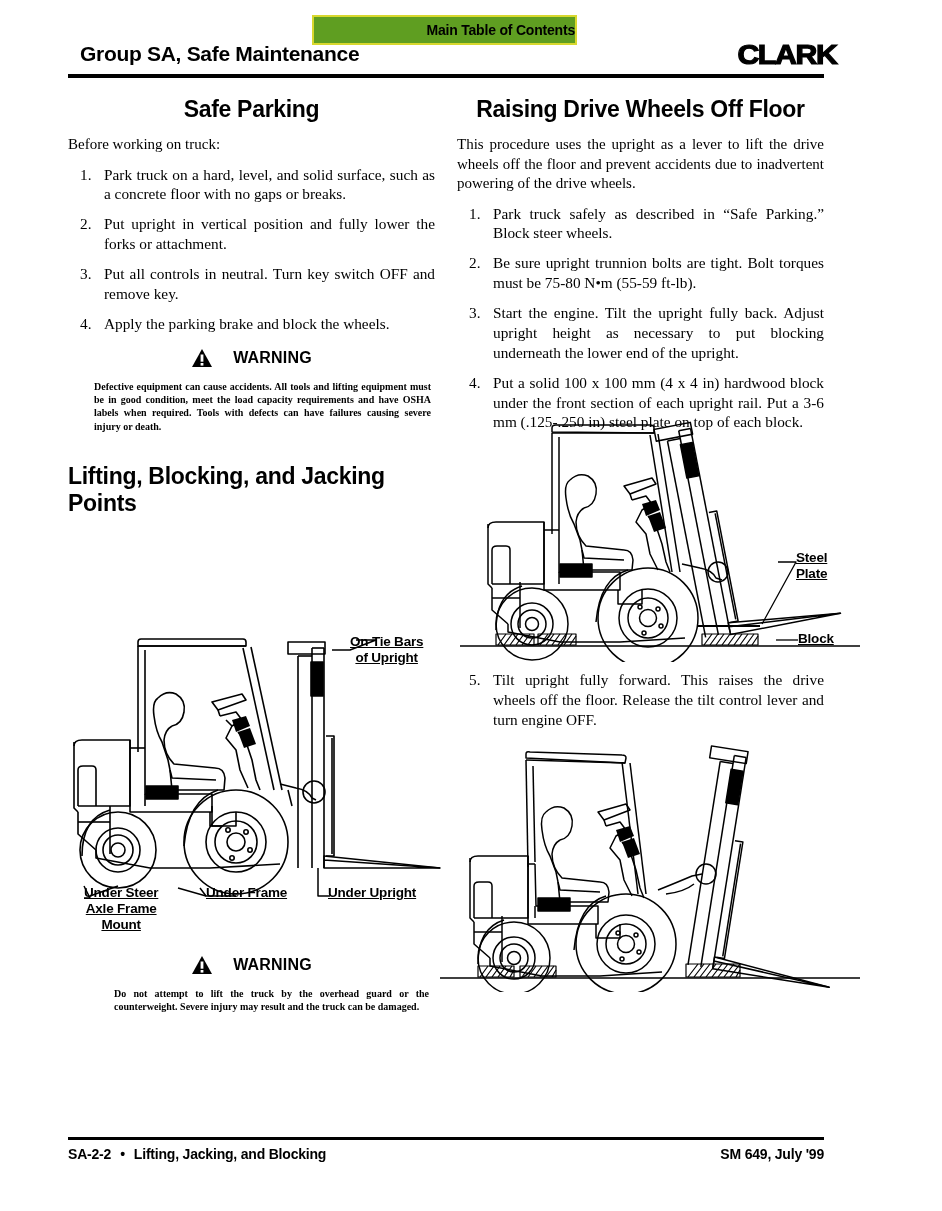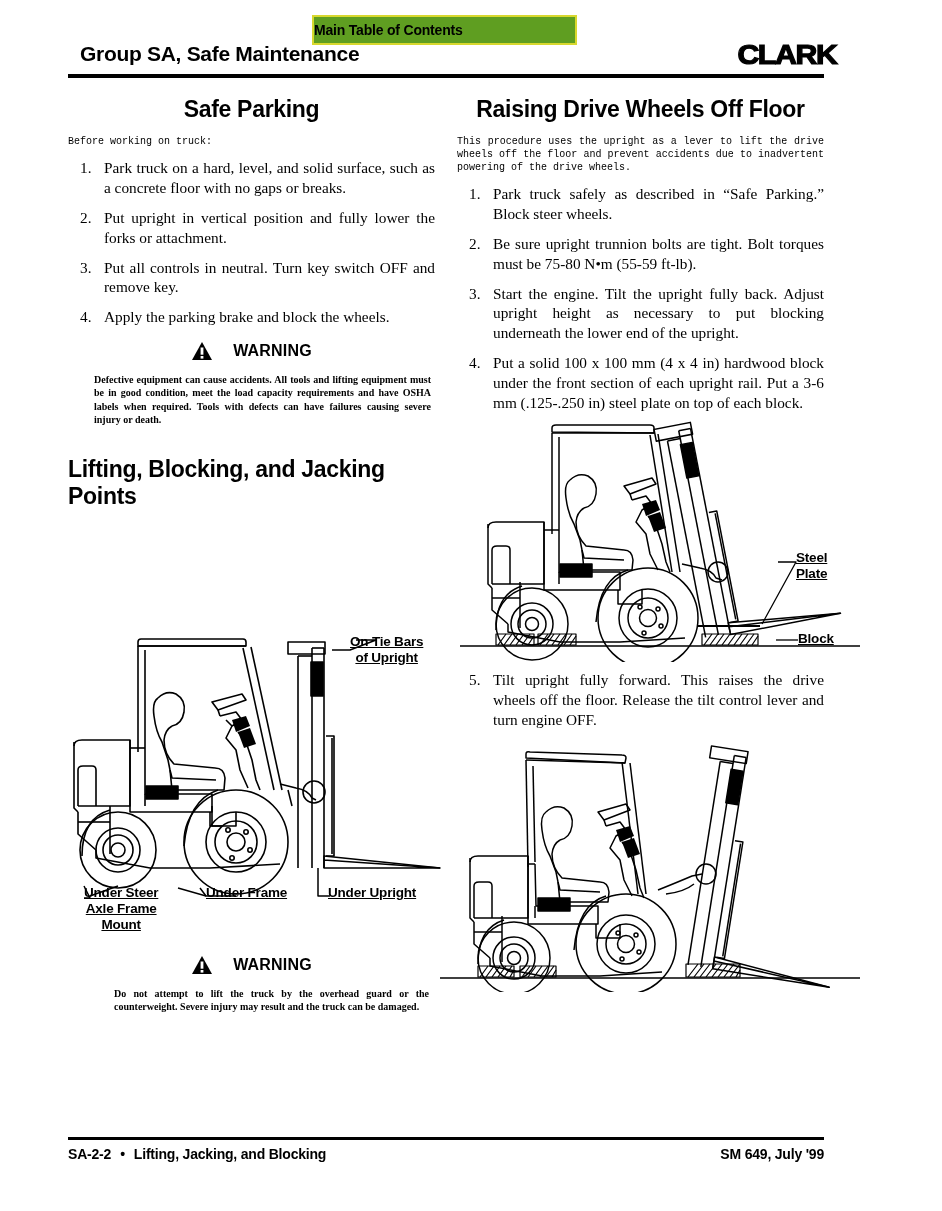--- a/index.html
+++ b/index.html
@@ -21,21 +21,21 @@
     position: absolute;
     left: 312px;
     top: 15px;
     width: 265px;
     height: 30px;
     background: #5f9e21;
     border: 2px solid #d8d82e;
     box-sizing: border-box;
     display: flex;
     align-items: center;
-    justify-content: flex-start;
+    justify-content: flex-end;
     cursor: pointer;
   }
   .toc-button span {
     font-family: "Liberation Sans", sans-serif;
     font-weight: bold;
     font-size: 14px;
     color: #000;
     letter-spacing: -0.2px;
   }
 
@@ -89,22 +89,22 @@
     font-family: "Liberation Sans", sans-serif;
     font-weight: bold;
     font-size: 23px;
     text-align: center;
     margin: 0 0 12px 0;
     letter-spacing: -0.3px;
   }
   h2.sec-title.left-align { text-align: left; }
 
   p.body {
-    font-family: Liberation Mono, monospace;
-    font-size: 10px;
+    font-family: Liberation Serif, serif;
+    font-size: 15px;
     line-height: 1.30;
     margin: 0 0 10px 0;
     text-align: justify;
   }
   p.body.nojust { text-align: left; }
 
   ol.steps {
     margin: 0;
     padding: 0;
     list-style: none;

